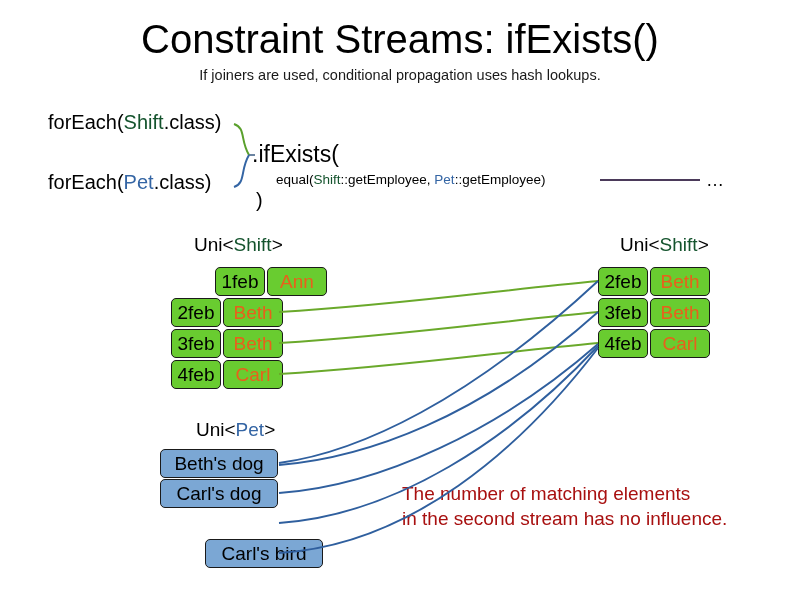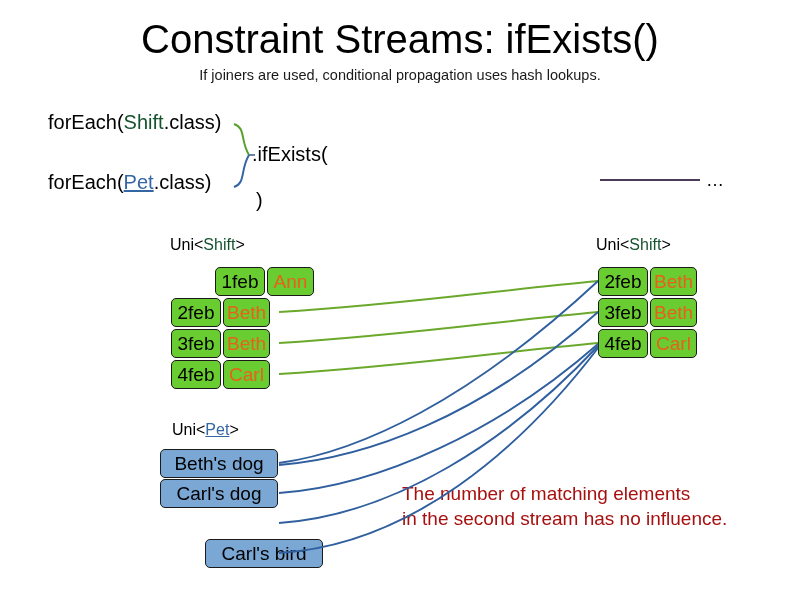--- a/index.html
+++ b/index.html
@@ -46,37 +46,38 @@
 
   
   .codeline {
     font-size: 20px;
     line-height: 24px;
     white-space: nowrap;
     color: #000000;
   }
   #code-shift { left: 48px; top: 110px; }
   #code-pet   { left: 48px; top: 170px; }
-  #code-ifexists { left: 252px; top: 142px; font-size: 20px; line-height: 24px; white-space: nowrap; }
+  #code-ifexists { left: 252px; top: 142px; font-size: 23px; line-height: 24px; white-space: nowrap; }
   #code-equal {
     left: 276px; top: 171px;
     font-size: 13.5px; line-height: 17px;
     white-space: nowrap;
   }
   #code-closeparen { left: 256px; top: 188px; font-size: 20px; line-height: 24px; }
 
   .tok-shift { color: #14532d; }
-  .tok-pet   { color: #3465a4; text-decoration: underline; }
+  .tok-pet   { color: #3465a4; }
 
   
   .uni-label {
-    font-size: 16px;
+    font-size: 19px;
     line-height: 23px;
     white-space: nowrap;
     color: #000000;
+    margin-left: 24px;
   }
   #label-left-shift  { left: 170px; top: 233px; }
   #label-right-shift { left: 596px; top: 233px; }
   #label-left-pet    { left: 172px; top: 418px; }
 
   
   .fact-row {
     position: absolute;
     display: flex;
     gap: 2px;
@@ -89,21 +90,21 @@
     display: flex;
     align-items: center;
     justify-content: center;
     font-size: 19px;
     line-height: 19px;
     height: 29px;
   }
   .cell-green { background: #69cc30; }
   .cell-blue  { background: #7ba7d4; }
   .cell-date  { color: #000000; width: 50px; }
-  .cell-name  { color: #e8601c; width: 47px; }
+  .cell-name  { color: #e8601c; width: 60px; }
   .cell-pet   { color: #000000; width: 118px; }
 
   
   #annotation {
     left: 402px; top: 481px;
     font-size: 19px;
     line-height: 25px;
     color: #a81010;
     white-space: nowrap;
   }
@@ -127,20 +128,23 @@
   <div class="abs codeline" id="code-shift">
     <span>forEach(</span><span class="tok-shift">Shift</span><span>.class)</span>
   </div>
 
   <div class="abs codeline" id="code-pet">
     <span>forEach(</span><span class="tok-pet">Pet</span><span>.class)</span>
   </div>
 
   <div class="abs codeline" id="code-ifexists">.ifExists(</div>
 
+  <div class="abs" id="code-equal">
+    <span>equal(</span><span class="tok-shift">Shift</span><span>::getEmployee, </span><span class="tok-pet">Pet</span><span>::getEmployee)</span>
+  </div>
 
   <div class="abs codeline" id="code-closeparen">)</div>
 
   <div class="abs" id="code-ellipsis" style="left:706px; top:170px; font-size:18px; line-height:20px;">…</div>
 
   <div class="abs uni-label" id="label-left-shift">
     <span>Uni&lt;</span><span class="tok-shift">Shift</span><span>&gt;</span>
   </div>
 
   <div class="abs uni-label" id="label-right-shift">

